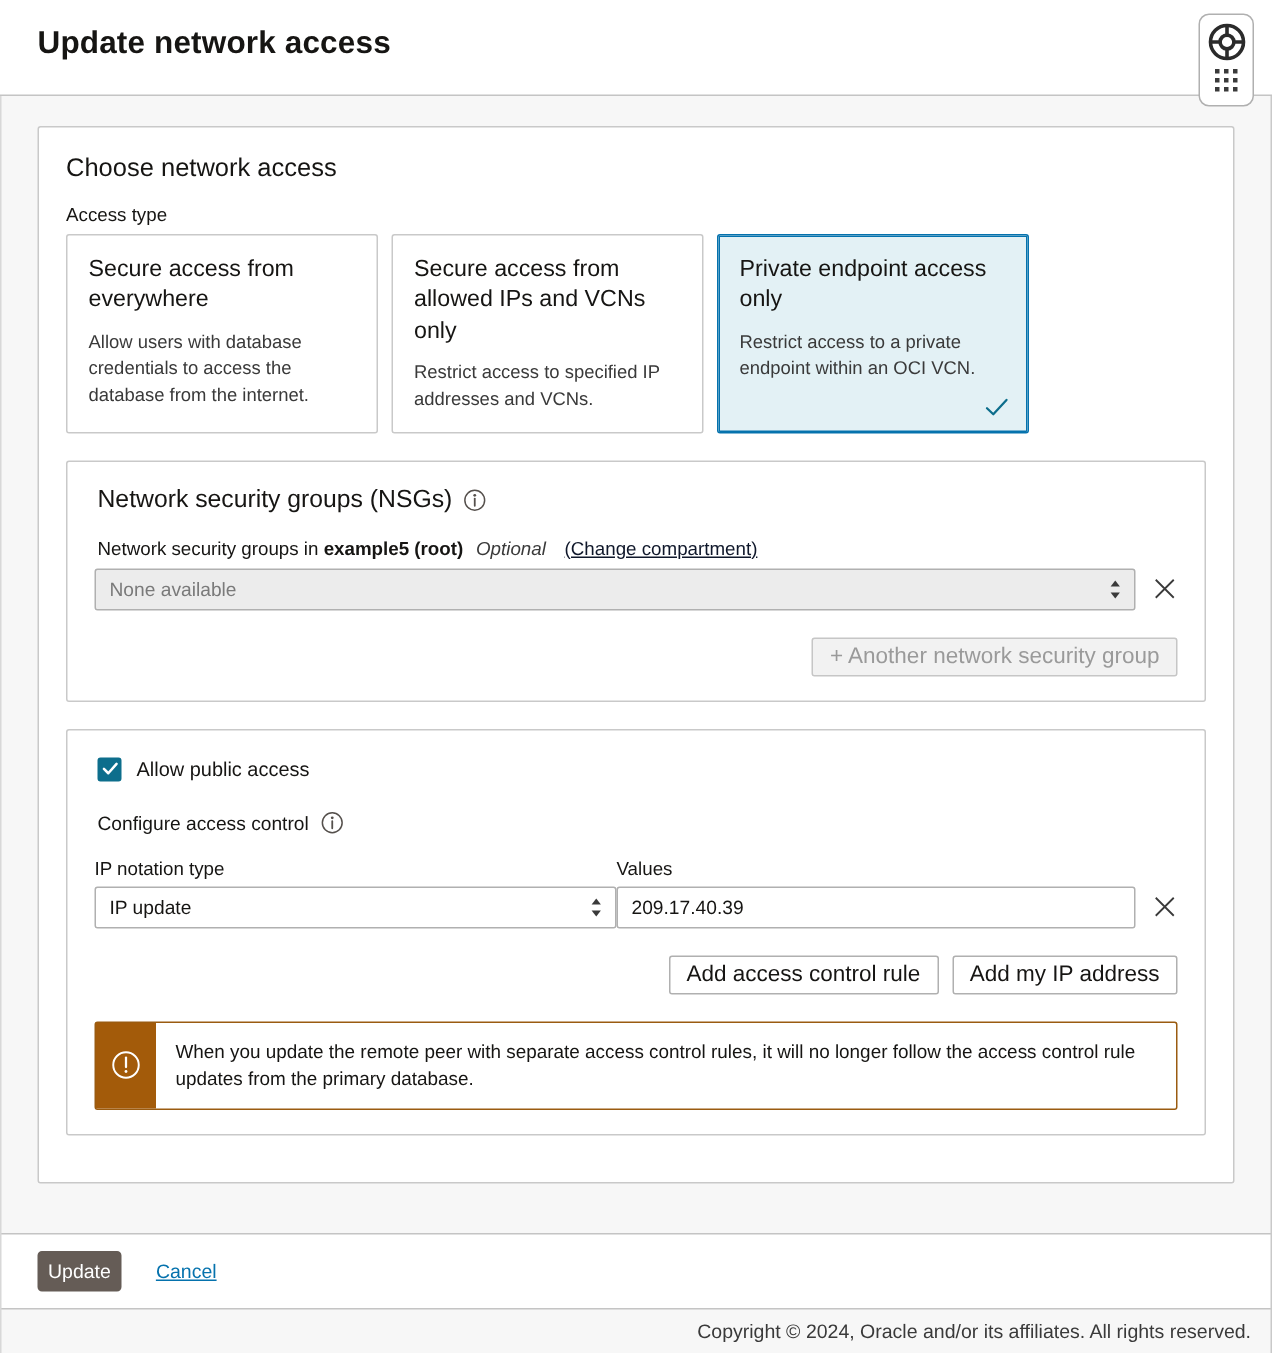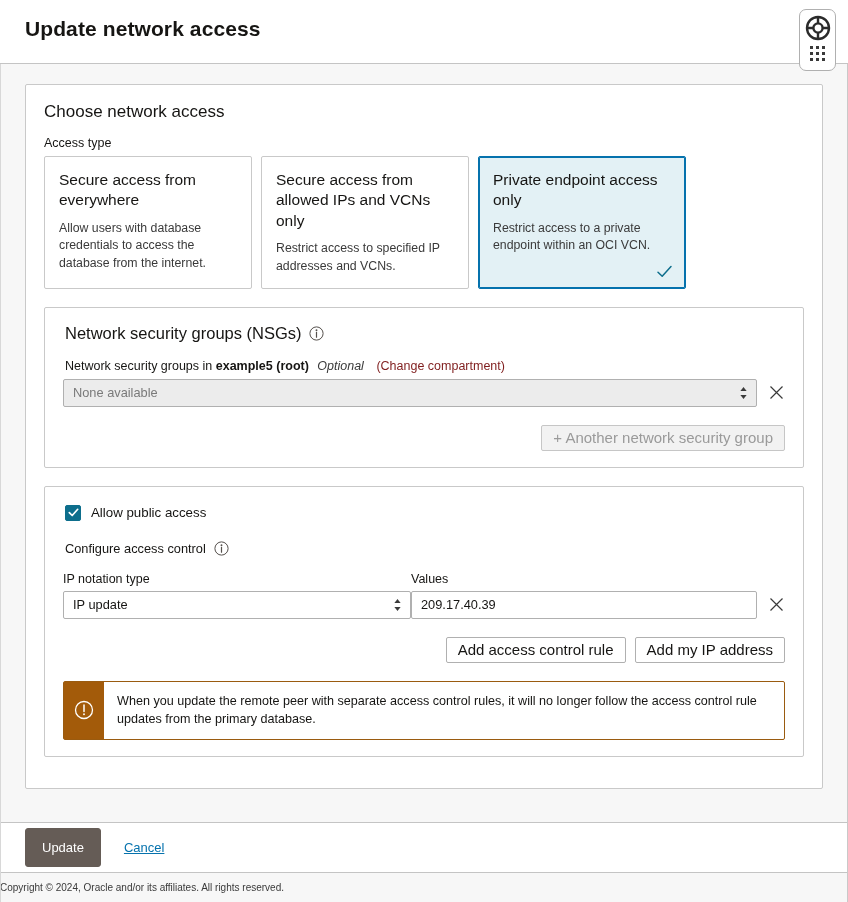--- a/index.html
+++ b/index.html
@@ -146,21 +146,22 @@
     vertical-align: middle;
   }
   .inline-label {
     font-size: 12.5px;
     color: #161513;
     margin: 0 0 6px 2px;
   }
   .inline-label .bold { font-weight: bold; }
   .inline-label .opt { font-style: italic; color: #3a3a3a; margin-left: 5px; }
   .inline-label .link {
-    color: #7f1d1d;
+    color: #0f172a;
+    text-decoration: underline;
     margin-left: 9px;
     cursor: pointer;
   }
 
   .row-with-x {
     display: flex;
     align-items: center;
     gap: 11px;
   }
   .select-box {
@@ -301,22 +302,22 @@
     flex: 0 0 auto;
     height: 50px;
     background: #ffffff;
     border-top: 1px solid #c4c4c4;
     display: flex;
     align-items: center;
     padding-left: 25px;
     gap: 23px;
   }
   .btn-primary {
-    height: 39px;
-    padding: 0 16px;
+    height: 27px;
+    padding: 0 6px;
     background: #655c56;
     color: #ffffff;
     border: 1px solid #655c56;
     border-radius: 3px;
     font-size: 13px;
     display: inline-flex;
     align-items: center;
     cursor: pointer;
   }
   .link-cancel {
@@ -325,22 +326,23 @@
     text-decoration: underline;
     cursor: pointer;
   }
   .copyright-bar {
     flex: 0 0 auto;
     height: 30px;
     background: #f7f7f7;
     border-top: 1px solid #c4c4c4;
     display: flex;
     align-items: center;
+    justify-content: flex-end;
     padding-right: 14px;
-    font-size: 10px;
+    font-size: 13px;
     color: #3a3a3a;
   }
   .edge-right {
     position: absolute;
     top: 64px; right: 0; bottom: 0;
     width: 1px; background: #c9c9c9;
     pointer-events: none;
   }
   .edge-left {
     position: absolute;

